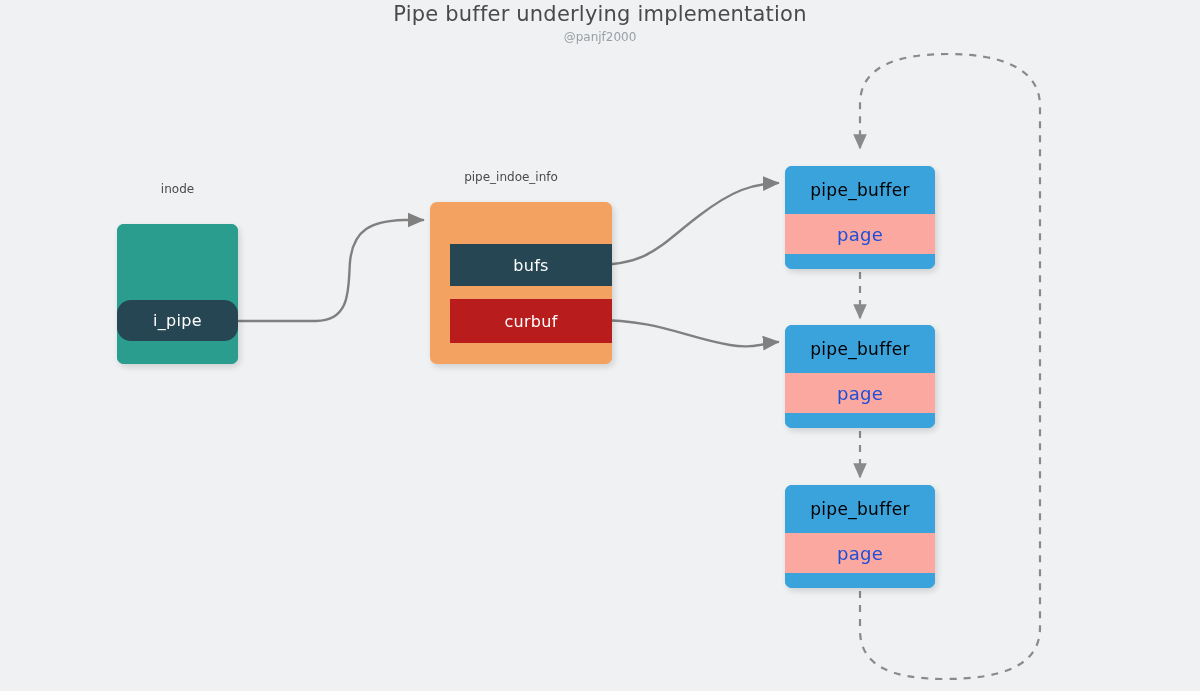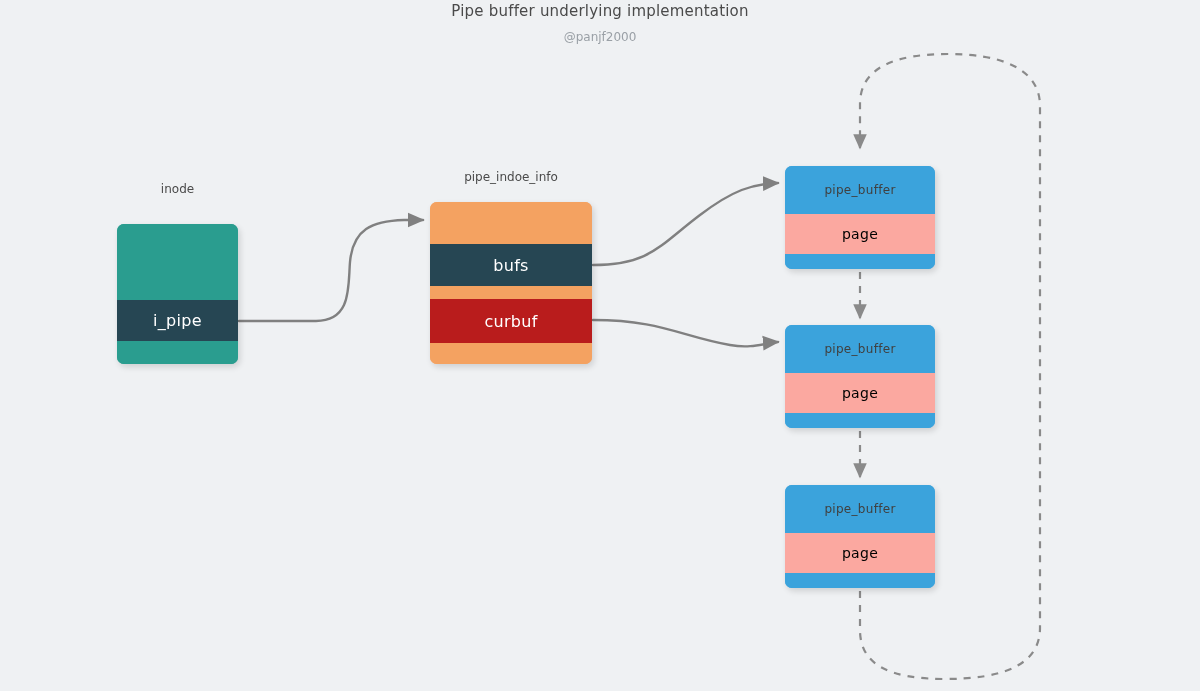--- a/index.html
+++ b/index.html
@@ -19,21 +19,21 @@
     overflow: hidden;
   }
 
   
   .title {
     position: absolute;
     left: 0;
     top: 2px;
     width: 1200px;
     text-align: center;
-    font-size: 15px;
+    font-size: 21px;
     color: #4a4a4a;
     letter-spacing: 0.2px;
     font-weight: 400;
   }
   .subtitle {
     position: absolute;
     left: 0;
     top: 30px;
     width: 1200px;
     text-align: center;
@@ -70,40 +70,40 @@
   }
   .band-label {
     font-size: 16px;
     letter-spacing: 0.3px;
     white-space: nowrap;
   }
 
   
   .node-inode { background: #2a9d8f; }
   .inode-top   { height: 76px; background: #2a9d8f; }
-  .inode-mid   { height: 41px; background: #264653; }
+  .inode-mid   { height: 41px; background: #264653; border-radius: 14px; }
   .inode-bot   { height: 23px; background: #2a9d8f; }
   .inode-mid .band-label { color: #ffffff; }
 
   
   .node-info { background: #f4a261; }
   .info-top  { height: 42px; background: #f4a261; }
   .info-bufs { height: 42px; background: #264653; }
   .info-gap  { height: 13px; background: #f4a261; }
   .info-cur  { height: 44px; background: #b91c1c; }
   .info-bot  { height: 21px; background: #f4a261; }
   .info-bufs .band-label, .info-cur .band-label { color: #ffffff; }
 
   
   .node-buf { background: #3ba3dc; }
   .buf-head { height: 48px; background: #3ba3dc; }
   .buf-page { height: 40px; background: #fba8a0; }
   .buf-foot { height: 15px; background: #3ba3dc; }
-  .buf-head .band-label { color: #404040; font-size: 12px; }
-  .buf-page .band-label { color: #000000; font-size: 14px; }
+  .buf-head .band-label { color: #000000; font-size: 17px; }
+  .buf-page .band-label { color: #1d4ed8; font-size: 18px; }
 
   
   #edges {
     position: absolute;
     left: 0;
     top: 0;
     width: 1200px;
     height: 691px;
     pointer-events: none;
   }
@@ -156,21 +156,21 @@
   <div class="caption" style="left:117px; top:182px; width:121px;">inode</div>
   <div class="node node-inode" style="left:117px; top:224px; width:121px; height:140px;">
     <div class="band inode-top"></div>
     <div class="band inode-mid">
       <span class="band-label">i_pipe</span>
     </div>
     <div class="band inode-bot"></div>
   </div>
 
   <div class="caption" style="left:430px; top:170px; width:162px;">pipe_indoe_info</div>
-  <div class="node node-info" style="left:430px; top:202px; width:162px; height:162px;">
+  <div class="node node-info" style="left:430px; top:202px; width:162px; height:162px;padding-left:20px;">
     <div class="band info-top"></div>
     <div class="band info-bufs">
       <span class="band-label">bufs</span>
     </div>
     <div class="band info-gap"></div>
     <div class="band info-cur">
       <span class="band-label">curbuf</span>
     </div>
     <div class="band info-bot"></div>
   </div>

